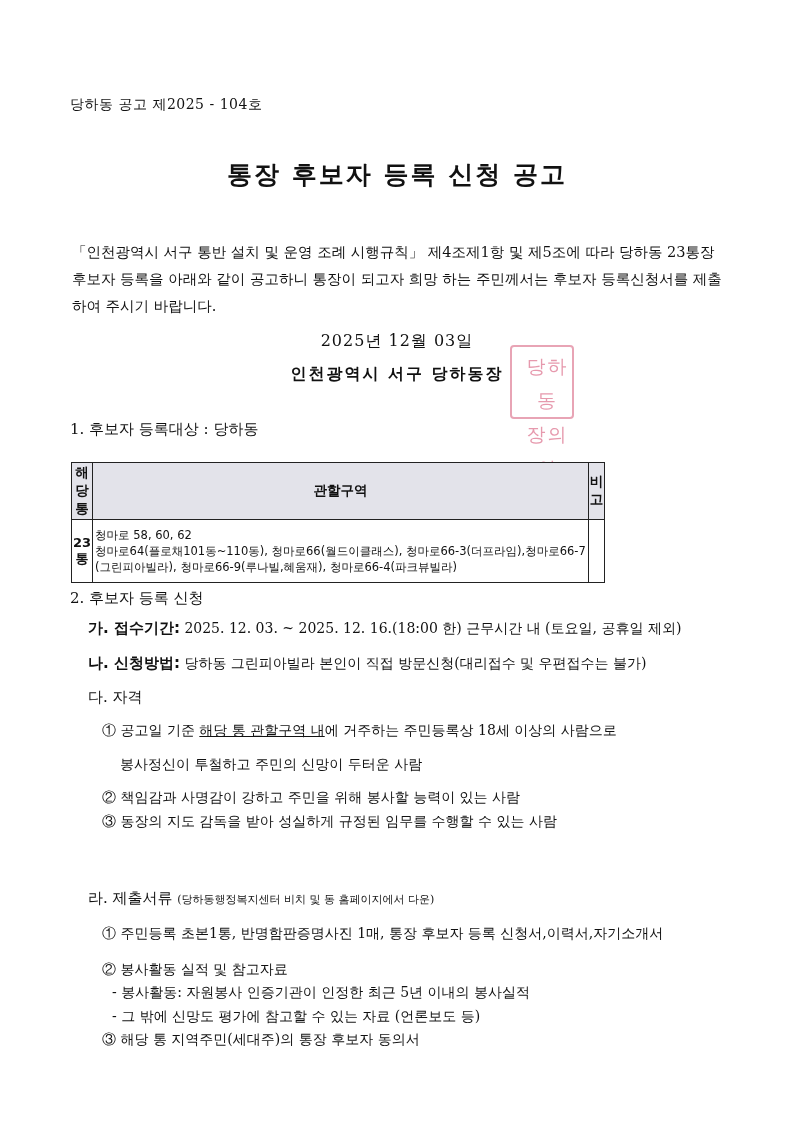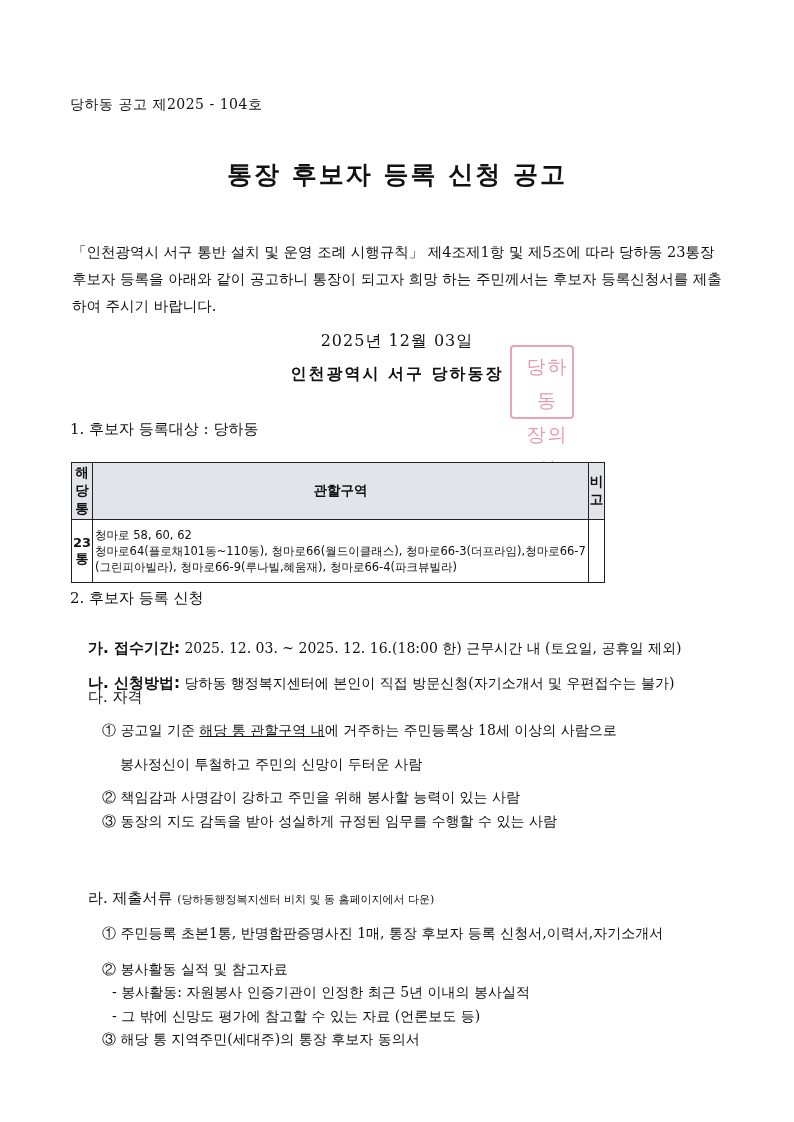--- a/index.html
+++ b/index.html
@@ -21,21 +21,21 @@
           font-size: 19px; line-height: 34px; text-align: center; letter-spacing: 2px; box-sizing: border-box; padding-top: 2px; padding-left: 11px; }
   .sec1 { left: 70px; top: 420px; font-size: 15px; }
   table.area { position: absolute; left: 71px; top: 462px; width: 517px; border-collapse: collapse;
                font-family: "DejaVu Sans", sans-serif; font-size: 11.5px; }
   table.area th, table.area td { border: 1.5px solid #222; }
   table.area th { background: #e3e3ea; font-size: 13.5px; height: 26px; font-weight: bold; }
   table.area td.tong { width: 54px; text-align: center; font-weight: bold; font-size: 13px; }
   table.area td.remark { width: 42px; }
   table.area td.region { padding: 7px 2px; line-height: 16px; }
   .sec2 { left: 70px; top: 589px; font-size: 15px; }
-  .item { font-size: 14px; margin-top: 20px; }
+  .item { font-size: 14px; }
   .item b { font-family: "DejaVu Sans", sans-serif; font-size: 15px; }
   .ga { left: 88px; top: 619px; }
   .na { left: 88px; top: 654px; }
   .da { left: 88px; top: 688px; font-size: 15px; }
   .q { font-size: 14px; }
   .q1 { left: 102px; top: 722px; }
   .q1b { left: 120px; top: 756px; }
   .q2 { left: 102px; top: 789px; }
   .q3 { left: 102px; top: 813px; }
   .u { text-decoration: underline; }
@@ -85,21 +85,21 @@
 </table>
 
 <div class="abs sec2">2. 후보자 등록 신청</div>
 
 <div class="abs item ga nowrap">
   <b>가. 접수기간:</b>
   <span>2025. 12. 03. ~ 2025. 12. 16.(18:00 한) 근무시간 내 (토요일, 공휴일 제외)</span>
 </div>
 <div class="abs item na nowrap">
   <b>나. 신청방법:</b>
-  <span>당하동 행정복지센터에 본인이 직접 방문신청(자기소개서 및 우편접수는 불가)</span>
+  <span>당하동 그린피아빌라 본인이 직접 방문신청(대리접수 및 우편접수는 불가)</span>
 </div>
 <div class="abs da">다. 자격</div>
 
 <div class="abs q q1 nowrap">
   <span>① 공고일 기준 </span><span class="u">해당 통 관할구역 내</span><span>에 거주하는 주민등록상 18세 이상의 사람으로</span>
 </div>
 <div class="abs q q1b nowrap">봉사정신이 투철하고 주민의 신망이 두터운 사람</div>
 <div class="abs q q2 nowrap">② 책임감과 사명감이 강하고 주민을 위해 봉사할 능력이 있는 사람</div>
 <div class="abs q q3 nowrap">③ 동장의 지도 감독을 받아 성실하게 규정된 임무를 수행할 수 있는 사람</div>
 

